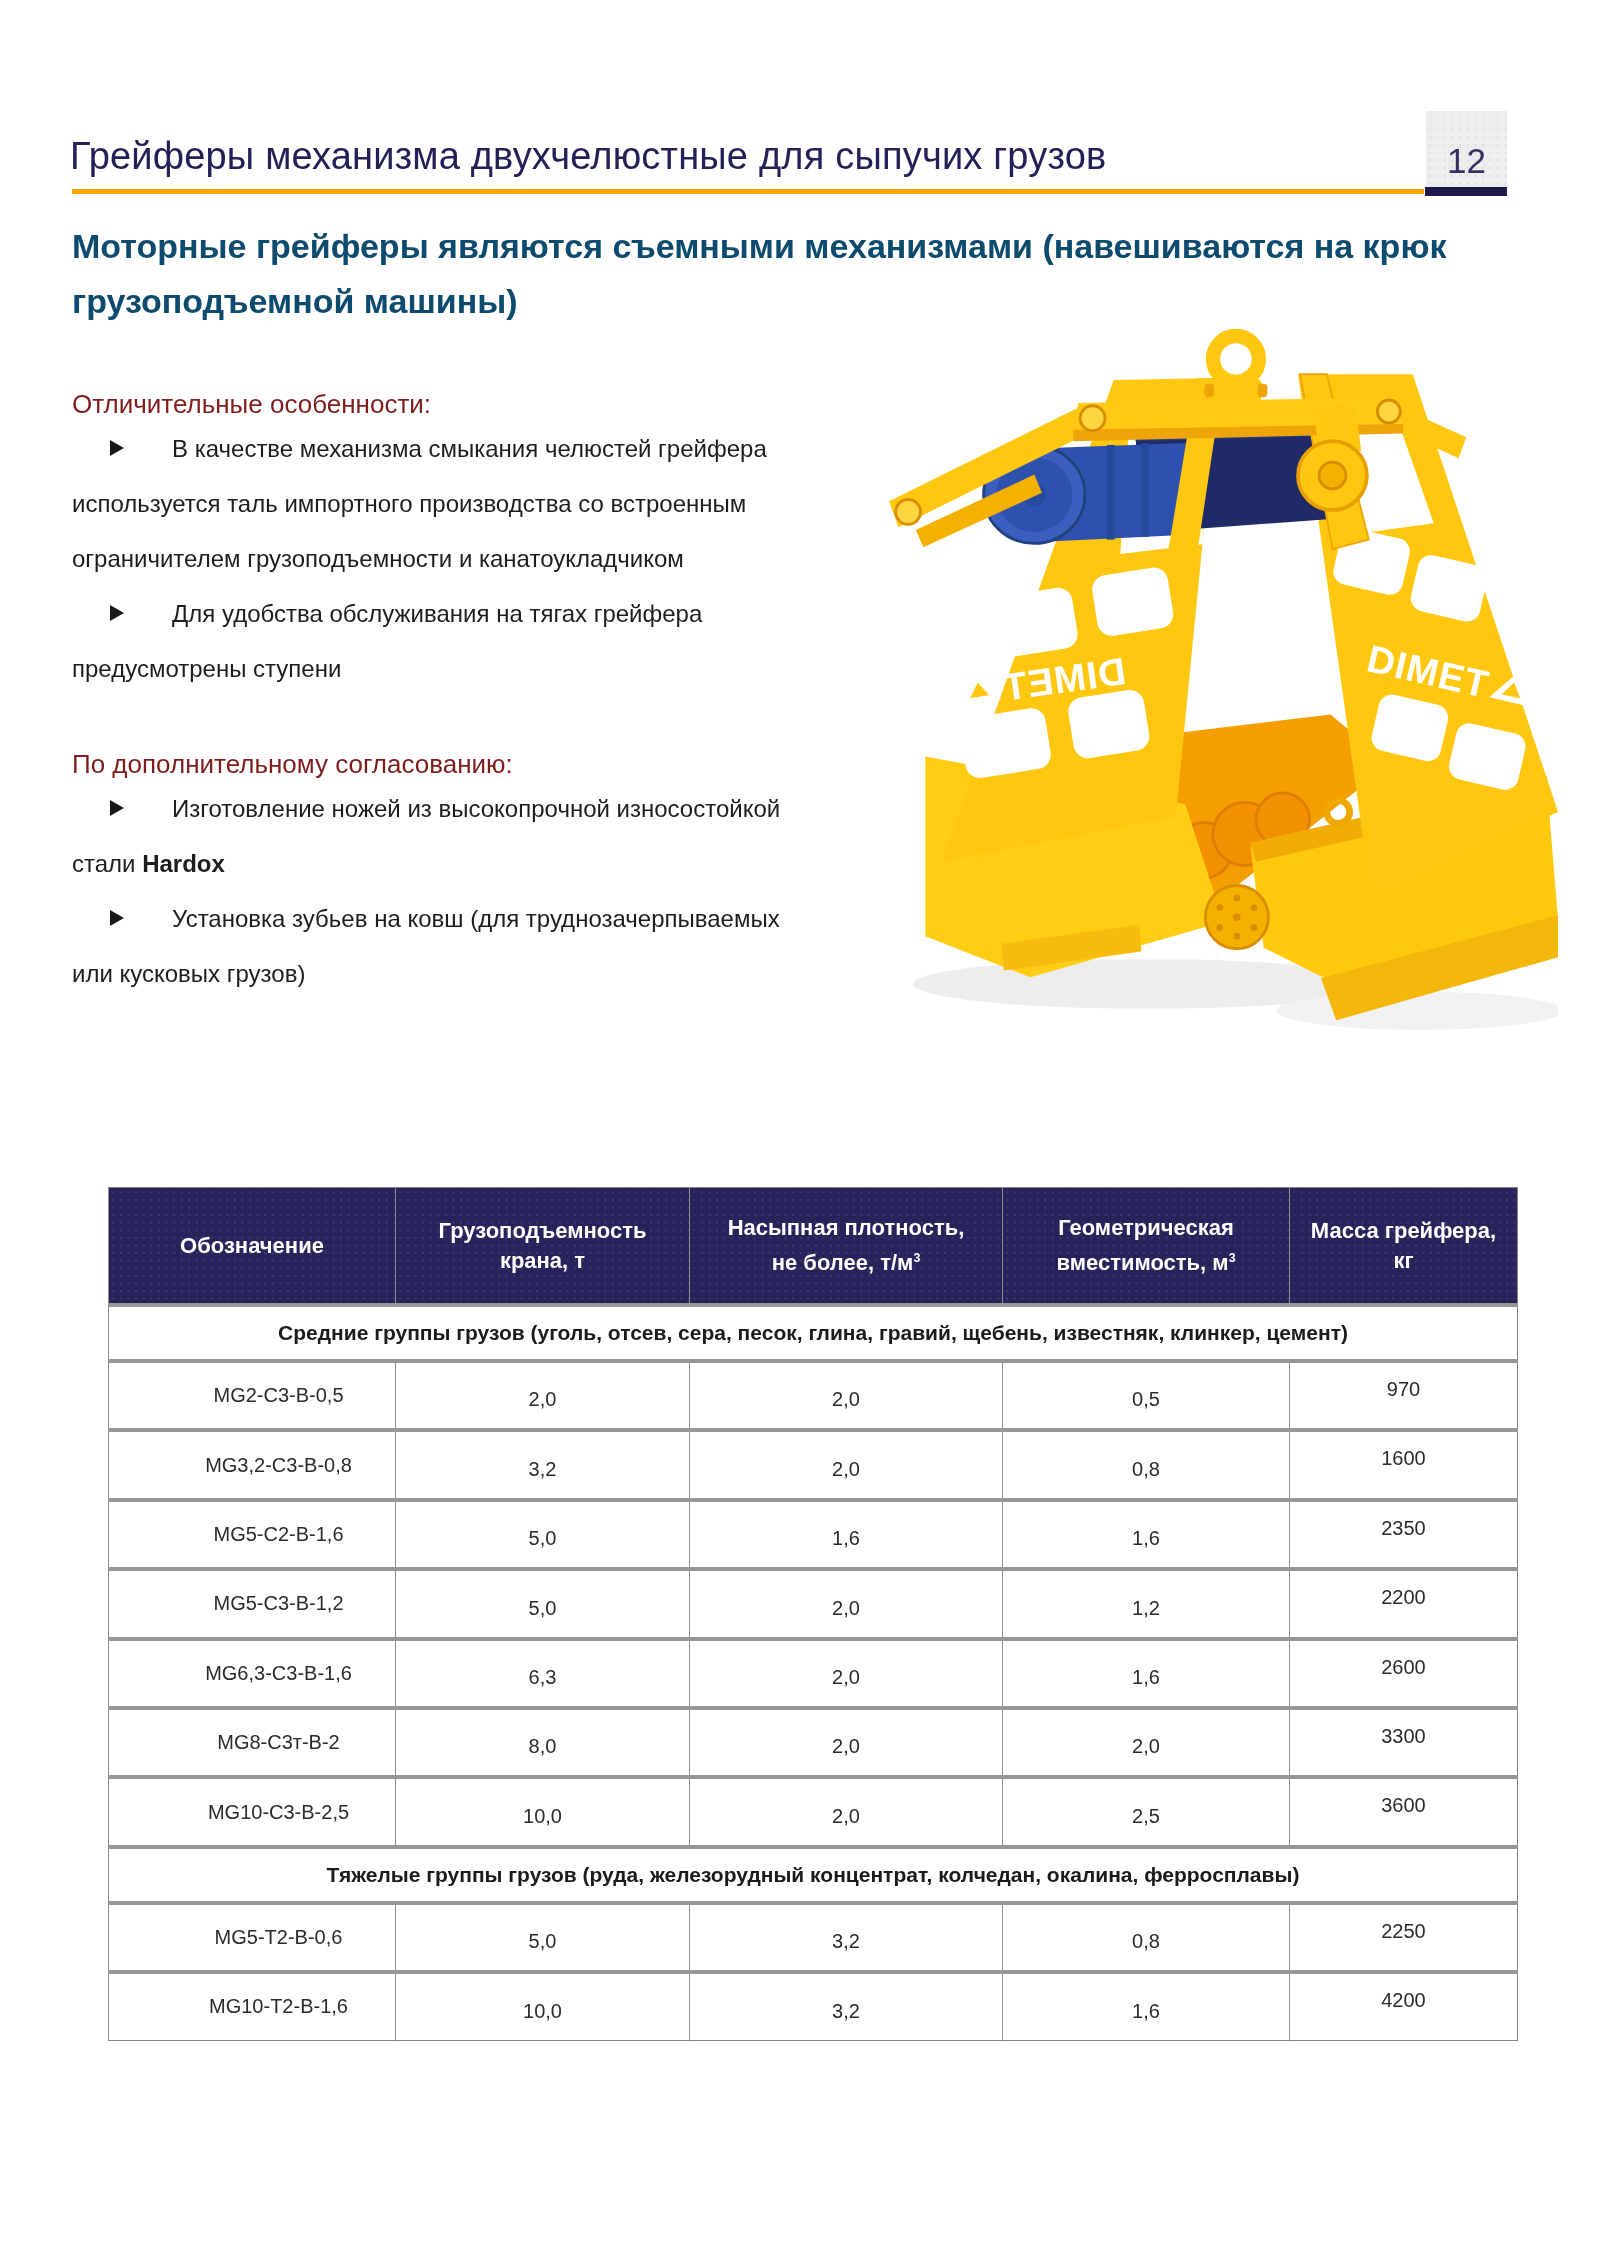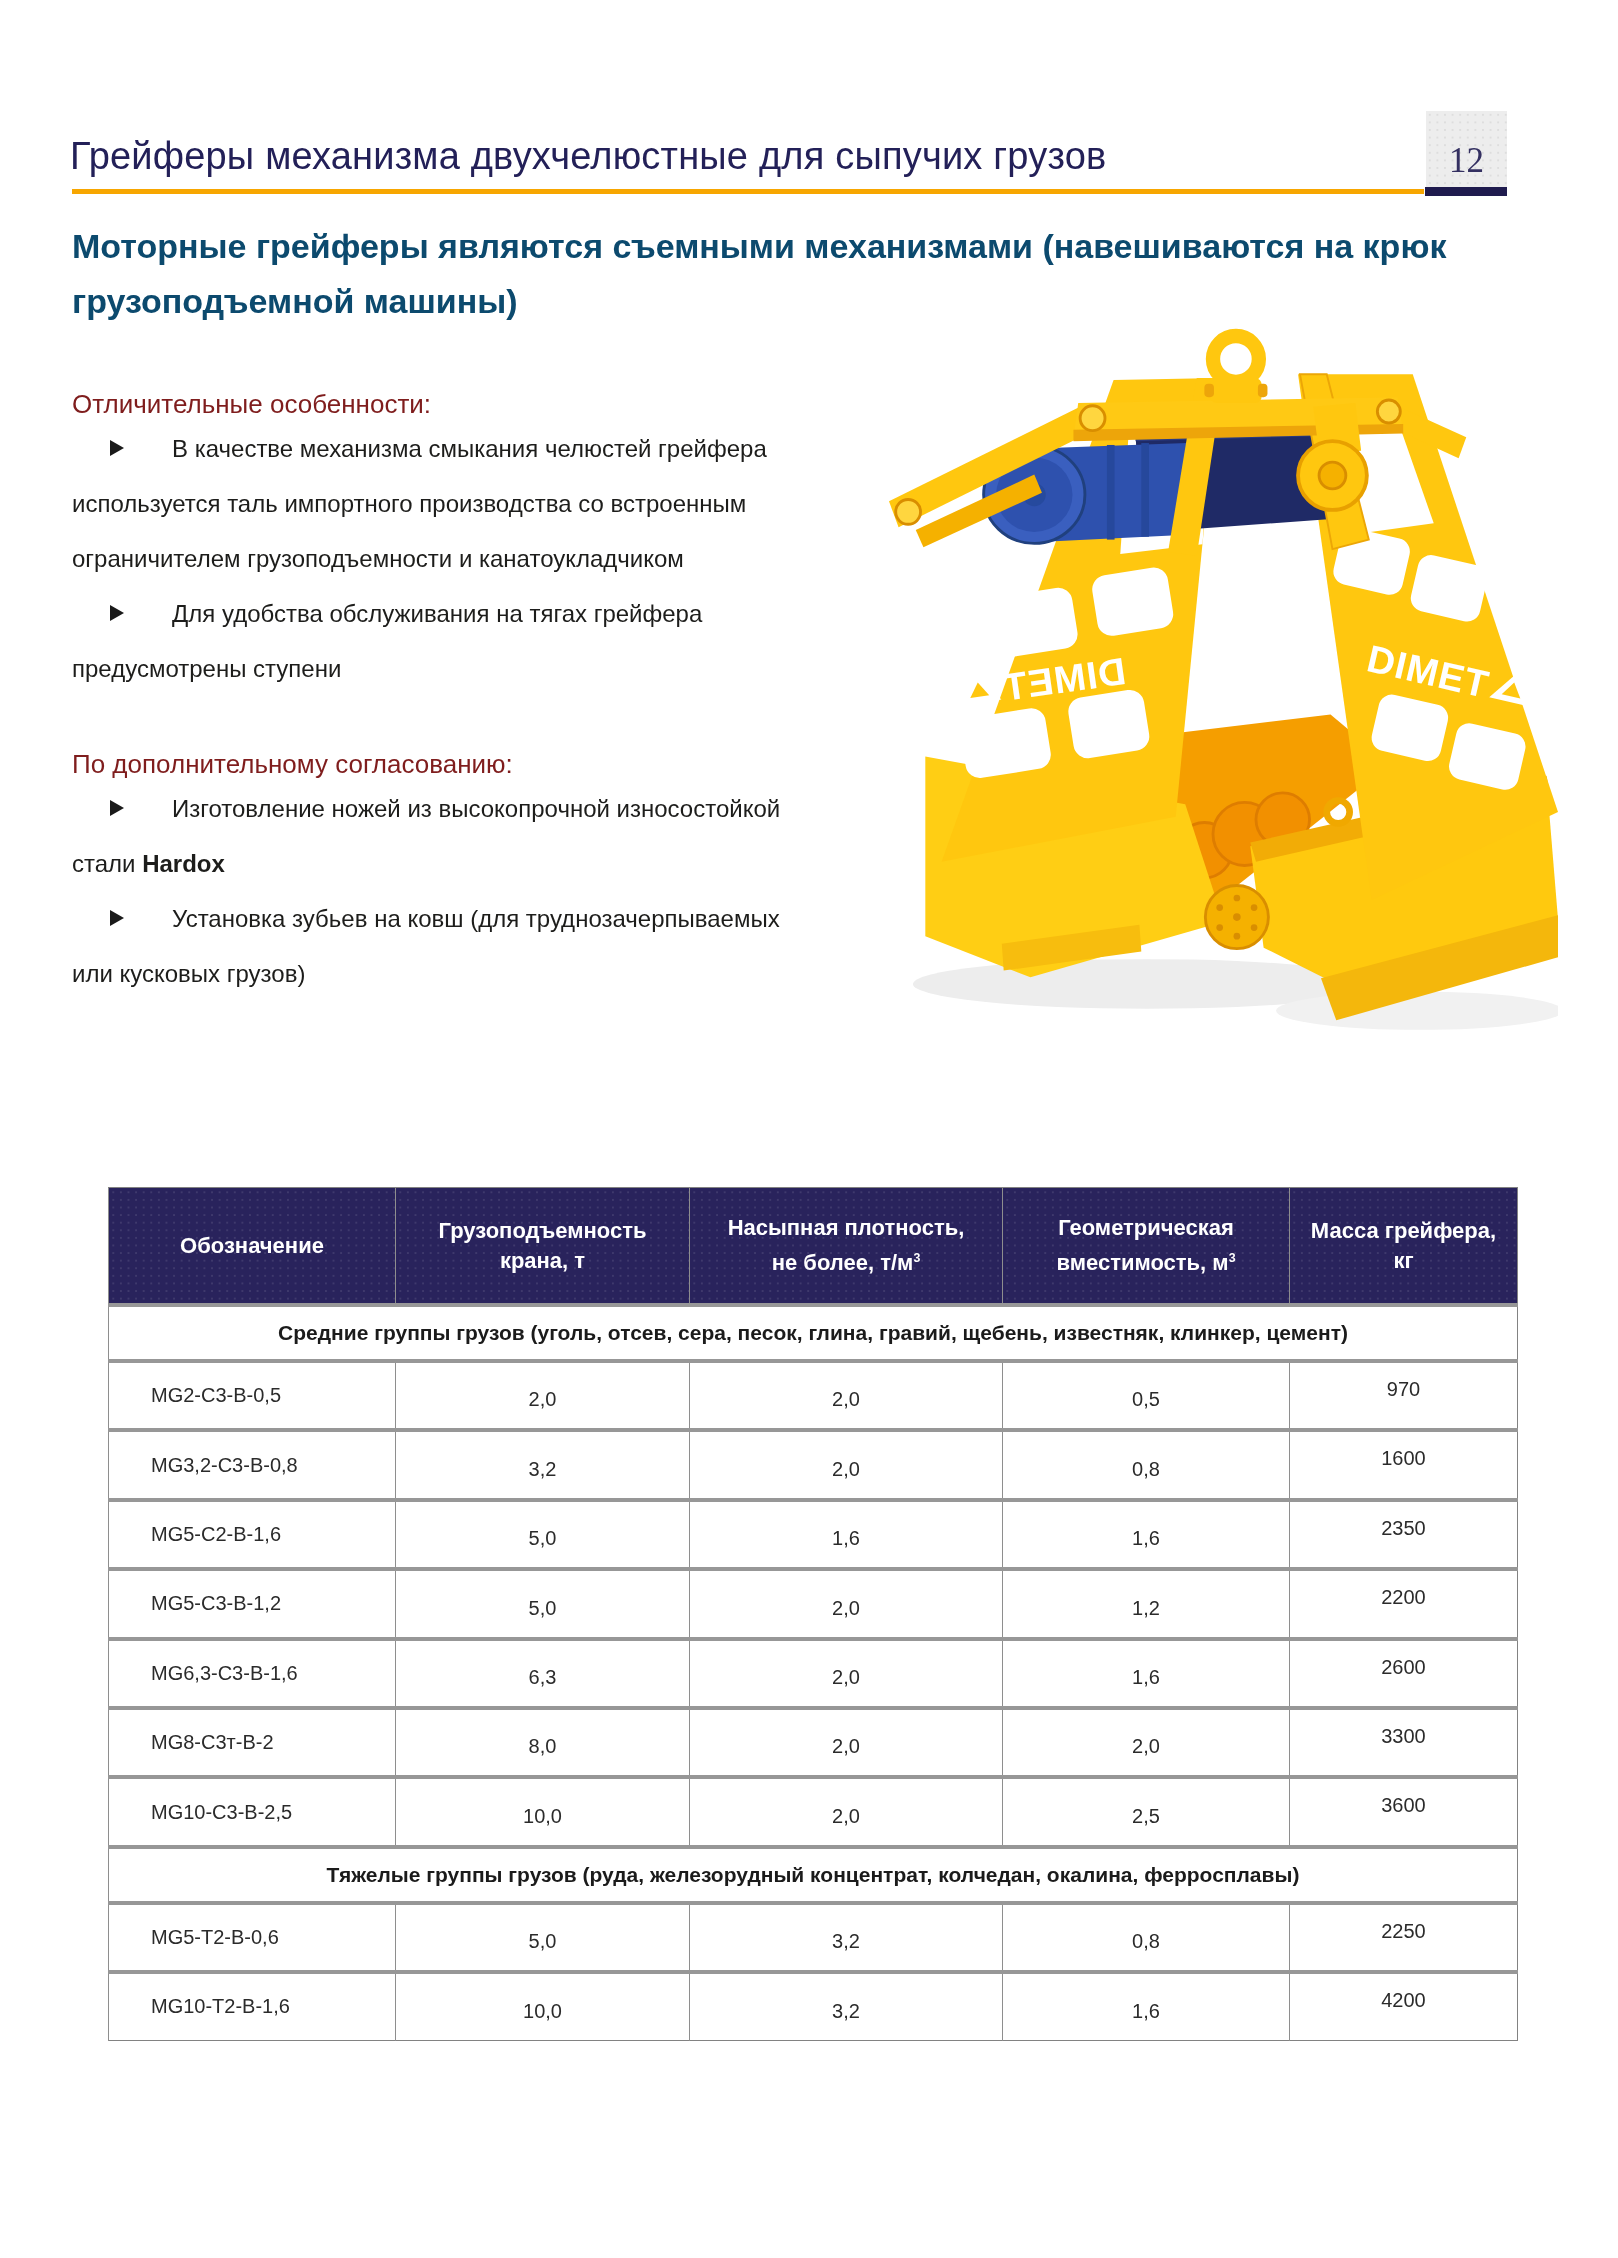--- a/index.html
+++ b/index.html
@@ -16,21 +16,21 @@
   }
   .rule-orange { position:absolute; left:72px; top:189px; width:1352px; height:4.8px; background:#F7A600; }
   .rule-navy   { position:absolute; left:1425px; top:187px; width:82px; height:8.6px; background:#1F1B4E; }
   .page-num-box {
     position:absolute; left:1426px; top:111px; width:81px; height:76px;
     background-color:#EDEDED;
     background-image:radial-gradient(#dddddd 1px, transparent 1.3px);
     background-size:7.6px 7.6px;
     display:flex; align-items:center; justify-content:center;
   }
-  .page-num { font-family:Liberation Serif, serif; font-size:35px; color:#343061;margin-top:24px; }
+  .page-num { font-family:Liberation Sans, sans-serif; font-size:35px; color:#343061;margin-top:24px; }
 
   
   .lead {
     position:absolute; left:72px; top:219px; width:1415px;
     font-size:34px; font-weight:700; line-height:55px; color:#0c4a6e;
   }
   .section-heading {
     position:absolute; left:72px; width:860px;
     font-size:26px; font-weight:400; color:#7f1d1d; line-height:38px;
   }
@@ -63,21 +63,21 @@
     background-size:7.6px 7.6px;
     color:#ffffff; font-weight:700; font-size:22px; line-height:30px;
     vertical-align:middle; text-align:center; border-top:1.9px solid #828282;
   }
   .spec-table sup { font-size:12.4px; }
   td.group-label {
     height:50px; text-align:center; font-weight:700; font-size:21px; color:#1b1b1b;
     background:#ffffff;
   }
   tr.data td { height:51px; background:#ffffff; }
-  td.des  { text-align:left; padding-left:42px; }
+  td.des  { text-align:center; padding-left:54px; }
   td.num  { text-align:center; padding-top:9.6px; }
   td.mass { text-align:center; padding-bottom:13.4px; }
 </style>
 </head>
 <body>
 
 <div class="page">
 
   <div class="page-title">Грейферы механизма двухчелюстные для сыпучих грузов</div>
   <div class="page-num-box">

